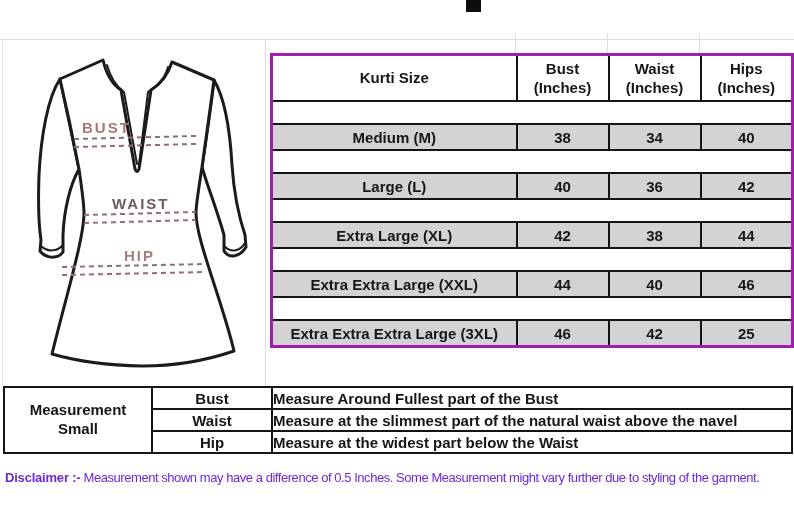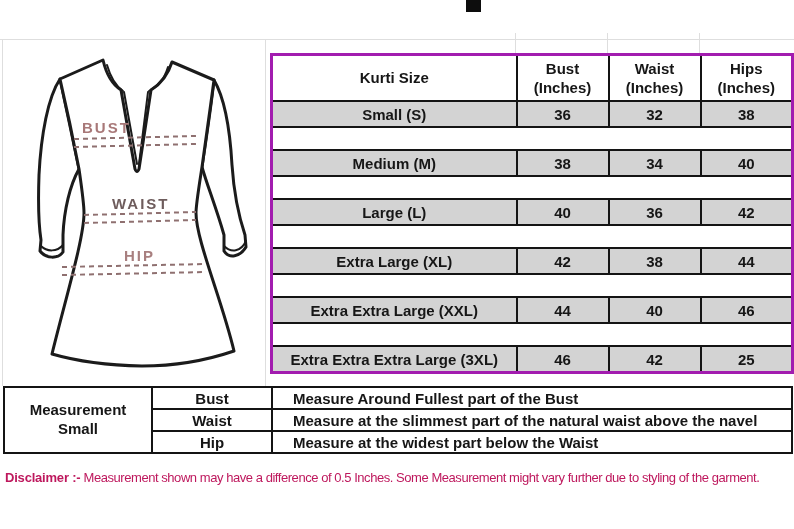--- a/index.html
+++ b/index.html
@@ -33,25 +33,25 @@
     height:24px; background:#d3d3d3; font-size:15px; font-weight:bold;
     text-align:center; vertical-align:middle; padding:0;
   }
   .size-table tr.spacer td { height:21px; background:#ffffff; padding:0; }
 
   
   .guide-table { position:absolute; left:3px; top:386px; width:788px; border:2px solid #141414; }
   .guide-table td { border:2px solid #141414; height:20px; font-size:15px; font-weight:bold; vertical-align:middle; padding:0; overflow:hidden; }
   .guide-table td.title { text-align:center; line-height:1.25;border-radius:32px; }
   .guide-table td.part { text-align:center; }
-  .guide-table td.instruction { text-align:left; padding-left:20px; }
+  .guide-table td.instruction { text-align:left; padding-left:0; }
 
   .disclaimer {
     position:absolute; left:5px; top:470px; width:789px;
-    font-size:13px; letter-spacing:-0.45px; white-space:nowrap; color:#be185d;
+    font-size:13px; letter-spacing:-0.45px; white-space:nowrap; color:#6d28d9;
   }
   .disclaimer .lbl { font-weight:bold; letter-spacing:-0.2px; }
 </style>
 </head>
 <body>
 
 <div class="page">
 
   <div class="black-mark"></div>
 
@@ -114,26 +114,20 @@
             <div>(Inches)</div>
           </th>
       <th>
             <div>Waist</div>
             <div>(Inches)</div>
           </th>
       <th>
             <div>Hips</div>
             <div>(Inches)</div>
           </th>
-    </tr>
-    <tr>
-      <td class="data">Small (S)</td>
-      <td class="data">36</td>
-      <td class="data">32</td>
-      <td class="data">38</td>
     </tr>
     <tr class="spacer">
           <td colspan="4"></td>
         </tr>
     <tr>
       <td class="data">Medium (M)</td>
       <td class="data">38</td>
       <td class="data">34</td>
       <td class="data">40</td>
     </tr>

